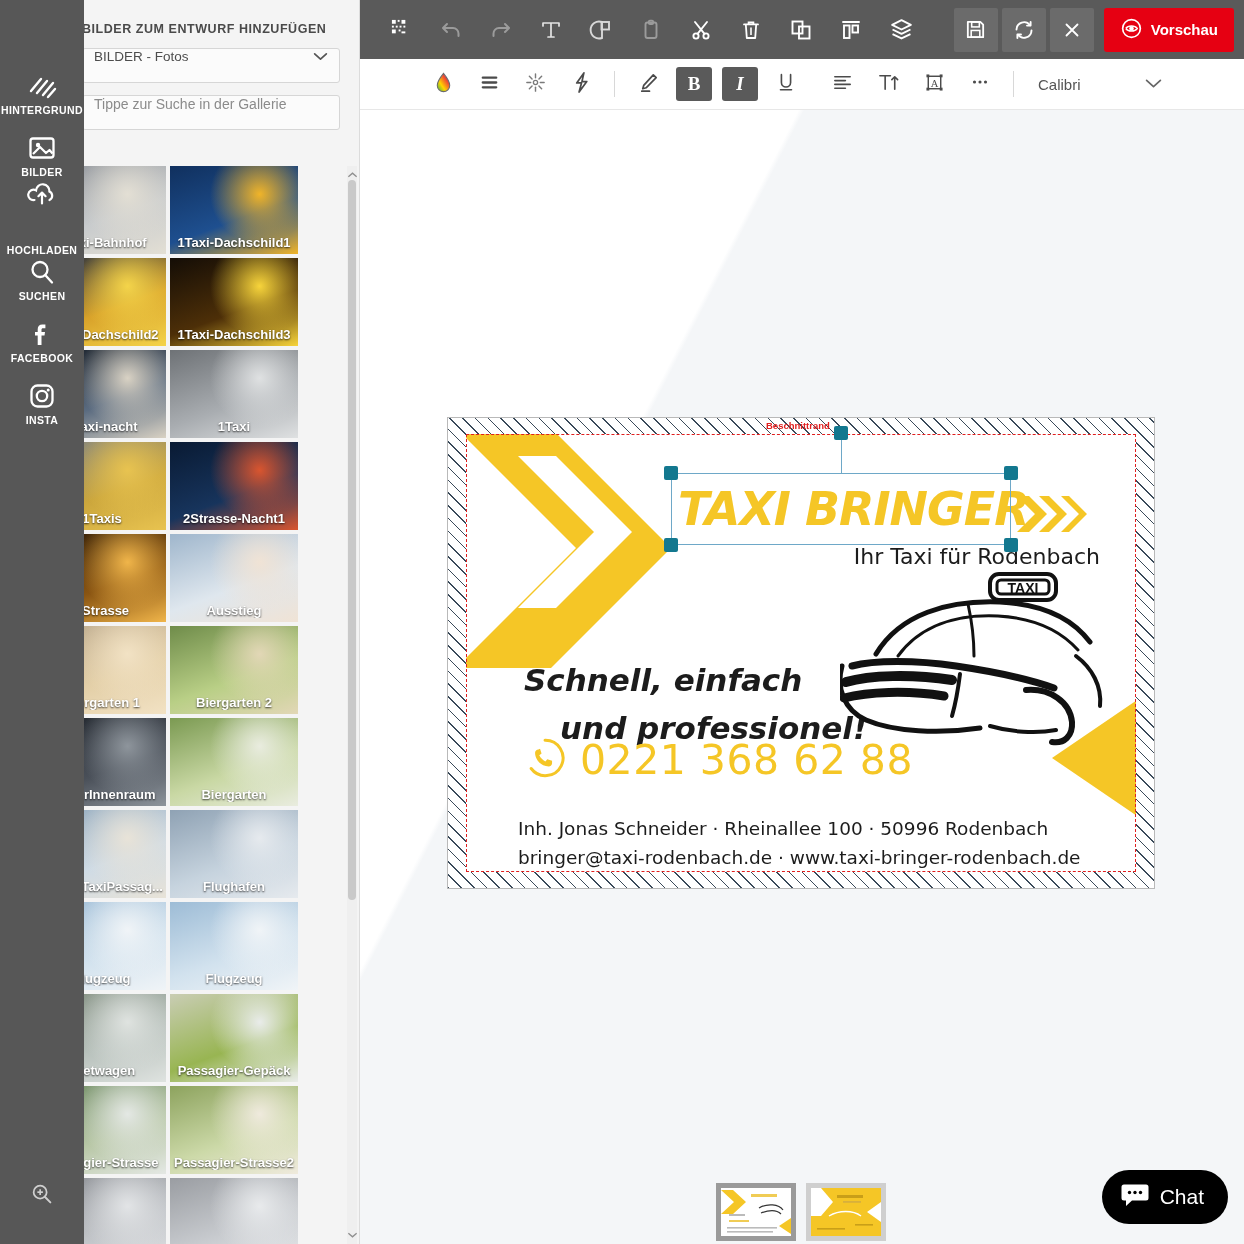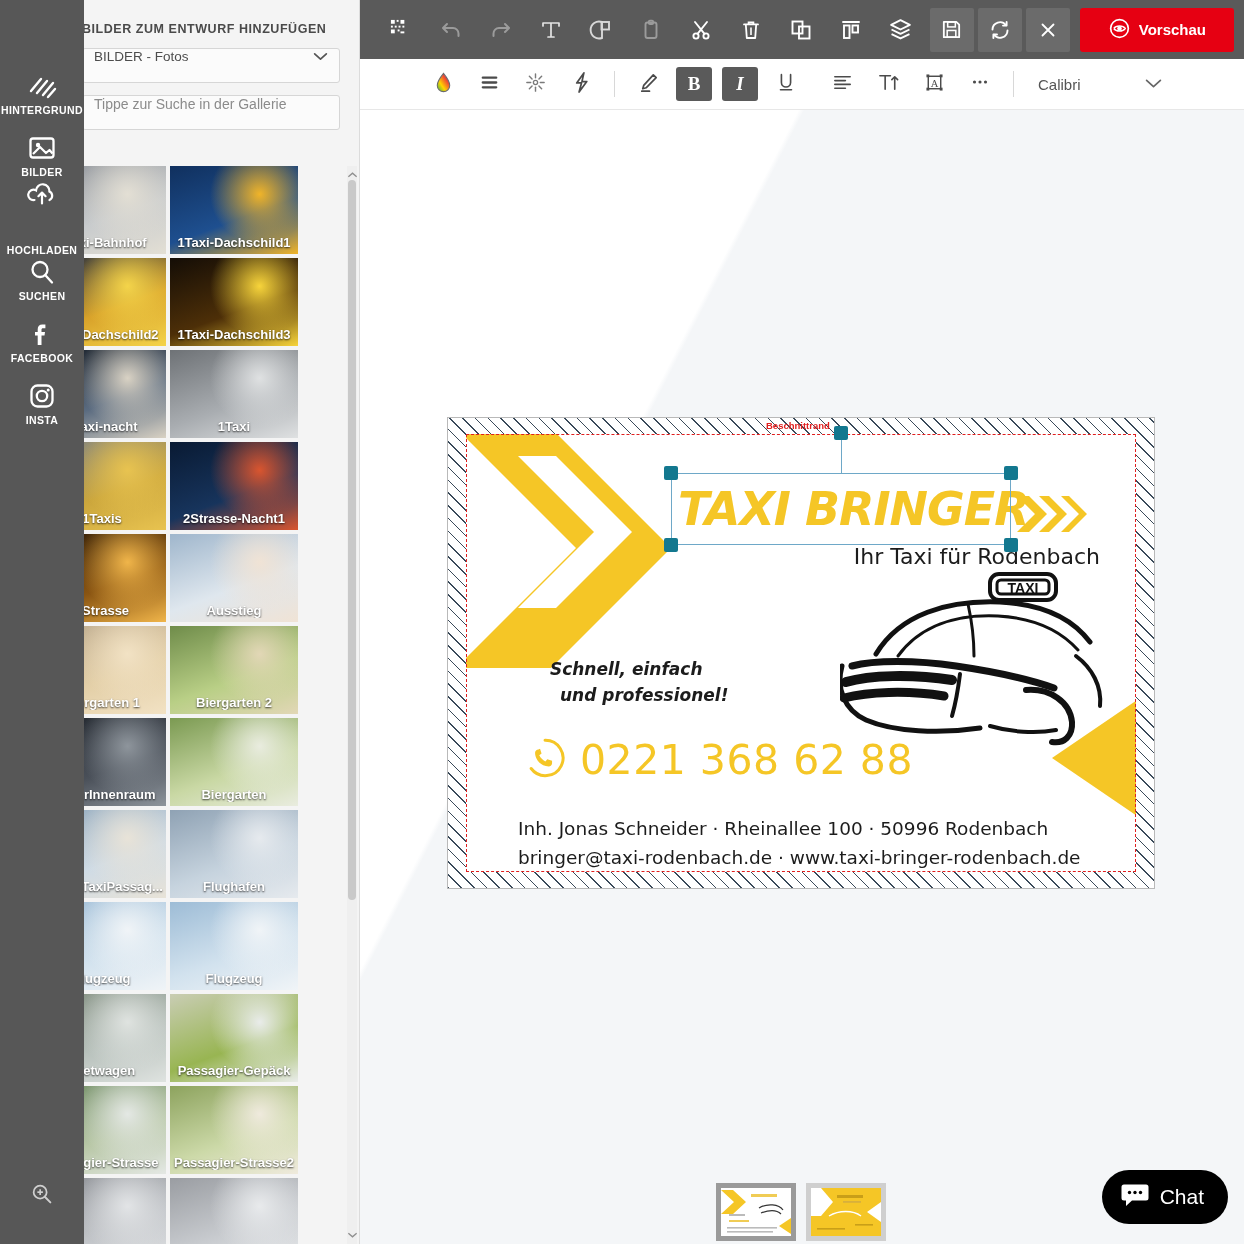--- a/index.html
+++ b/index.html
@@ -100,21 +100,21 @@
   }
   .tb-btn {
     width: 50px; height: 42px; display: flex; align-items: center; justify-content: center;
     cursor: pointer;
   }
   .tb-btn svg { display: block; }
   .tb-boxed { background: #6b6b6b; width: 44px; height: 44px; margin-left: 4px; border-radius: 2px; }
   #tb-spacer { flex: 1; }
   #preview-btn {
     display: flex; align-items: center; gap: 8px;
-    background: #e60012; color: #fff; height: 44px; padding: 0 28px;
+    background: #e60012; color: #fff; height: 44px; padding: 0 16px;
     margin-left: 10px; margin-right: 10px; border-radius: 3px; cursor: pointer;
     font-size: 15px; font-weight: 600;
   }
 
   #tb2 {
     position: absolute; left: 360px; top: 59px; width: 884px; height: 51px;
     background: #fff; display: flex; align-items: center; z-index: 4;
     border-bottom: 1px solid #e7e7e7;
   }
   .fb {
@@ -172,22 +172,22 @@
     color: #f5c626; letter-spacing: -1px; white-space: nowrap;
   }
   #logo-arrows { position: absolute; left: 551px; top: 58px; width: 80px; height: 44px; }
   #tagline {
     position: absolute; right: 36px; top: 110px;
     font-size: 22px; color: #1c1c1c; white-space: nowrap;
     font-family: "DejaVu Sans", sans-serif;
   }
   #slogan {
     position: absolute; left: 58px; top: 222px;
-    font-style: italic; font-weight: bold; font-size: 17px; color: #1c1c1c;
-    line-height: 1.55; font-family: "DejaVu Sans", sans-serif; text-align: center;
+    font-style: italic; font-weight: bold; font-size: 31px; color: #1c1c1c;
+    line-height: 1.55; font-family: "DejaVu Sans", sans-serif;
   }
   #slogan .l2 { display:block; padding-left: 36px; }
   #phone-row {
     position: absolute; left: 58px; top: 302px;
     display: flex; align-items: center; gap: 14px;
   }
   #phone-num {
     font-size: 41px; color: #f5c626; font-weight: 500; letter-spacing: .5px;
     font-family: "DejaVu Sans", sans-serif;
   }

